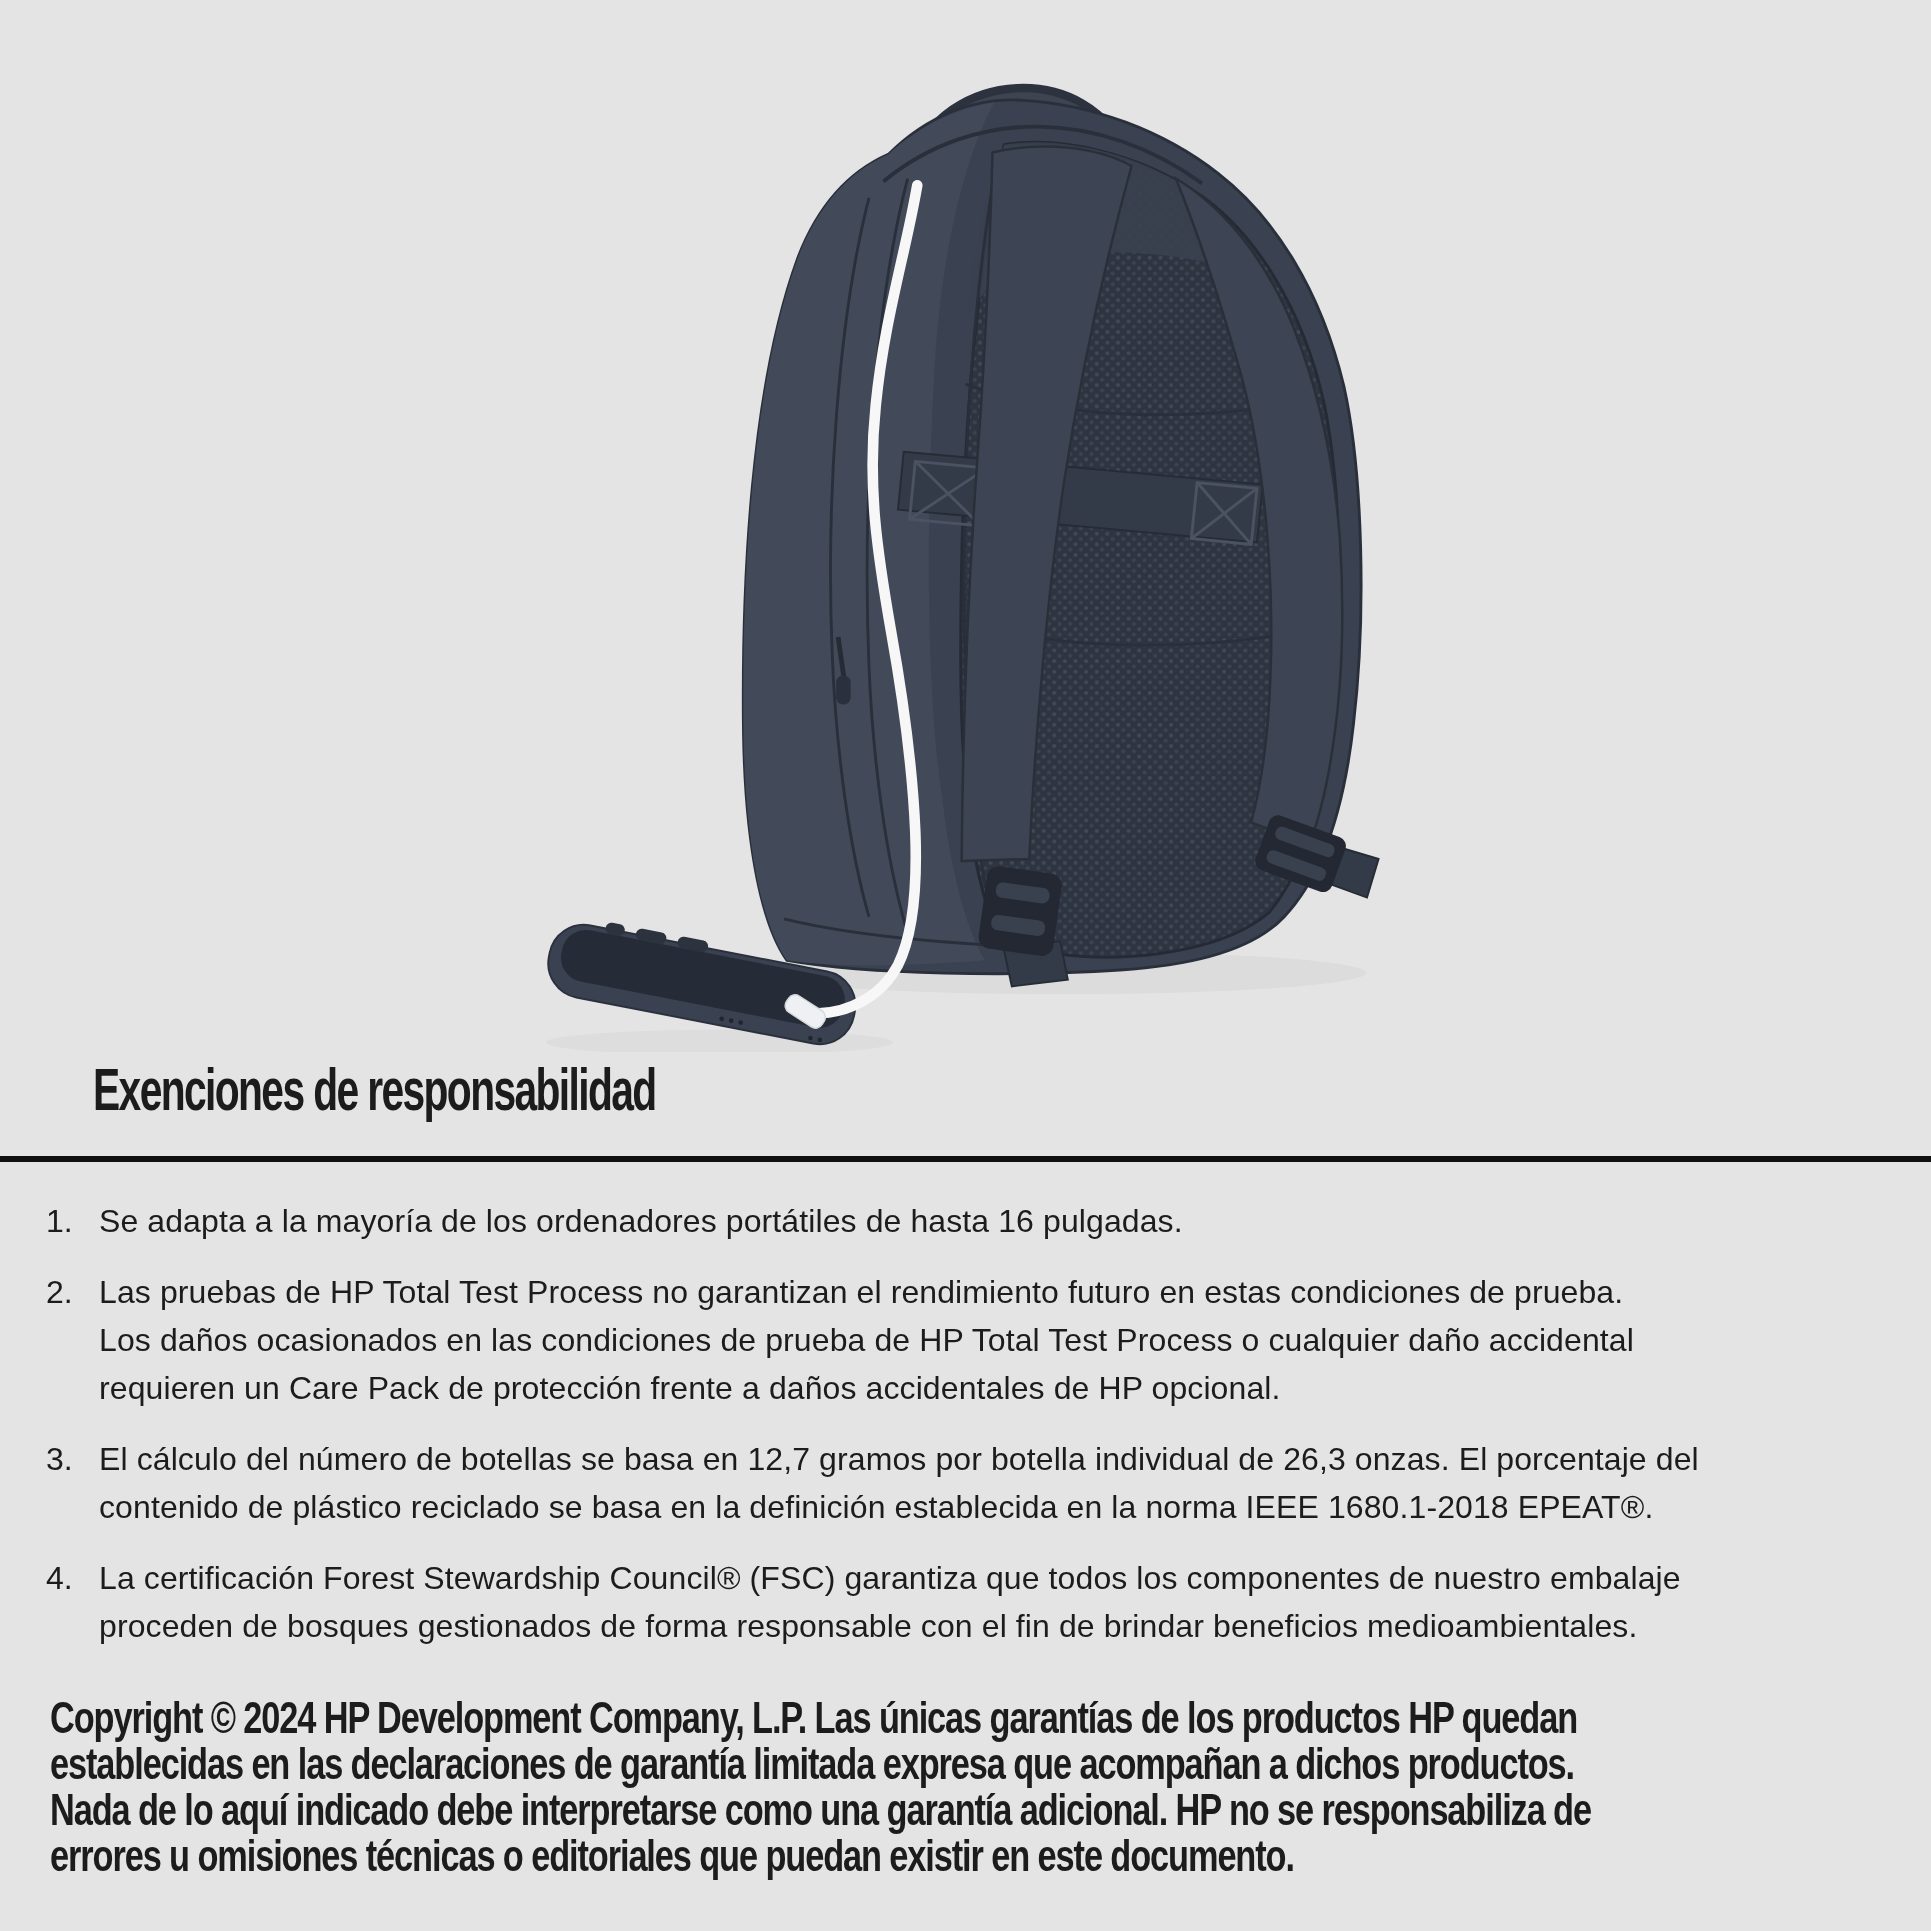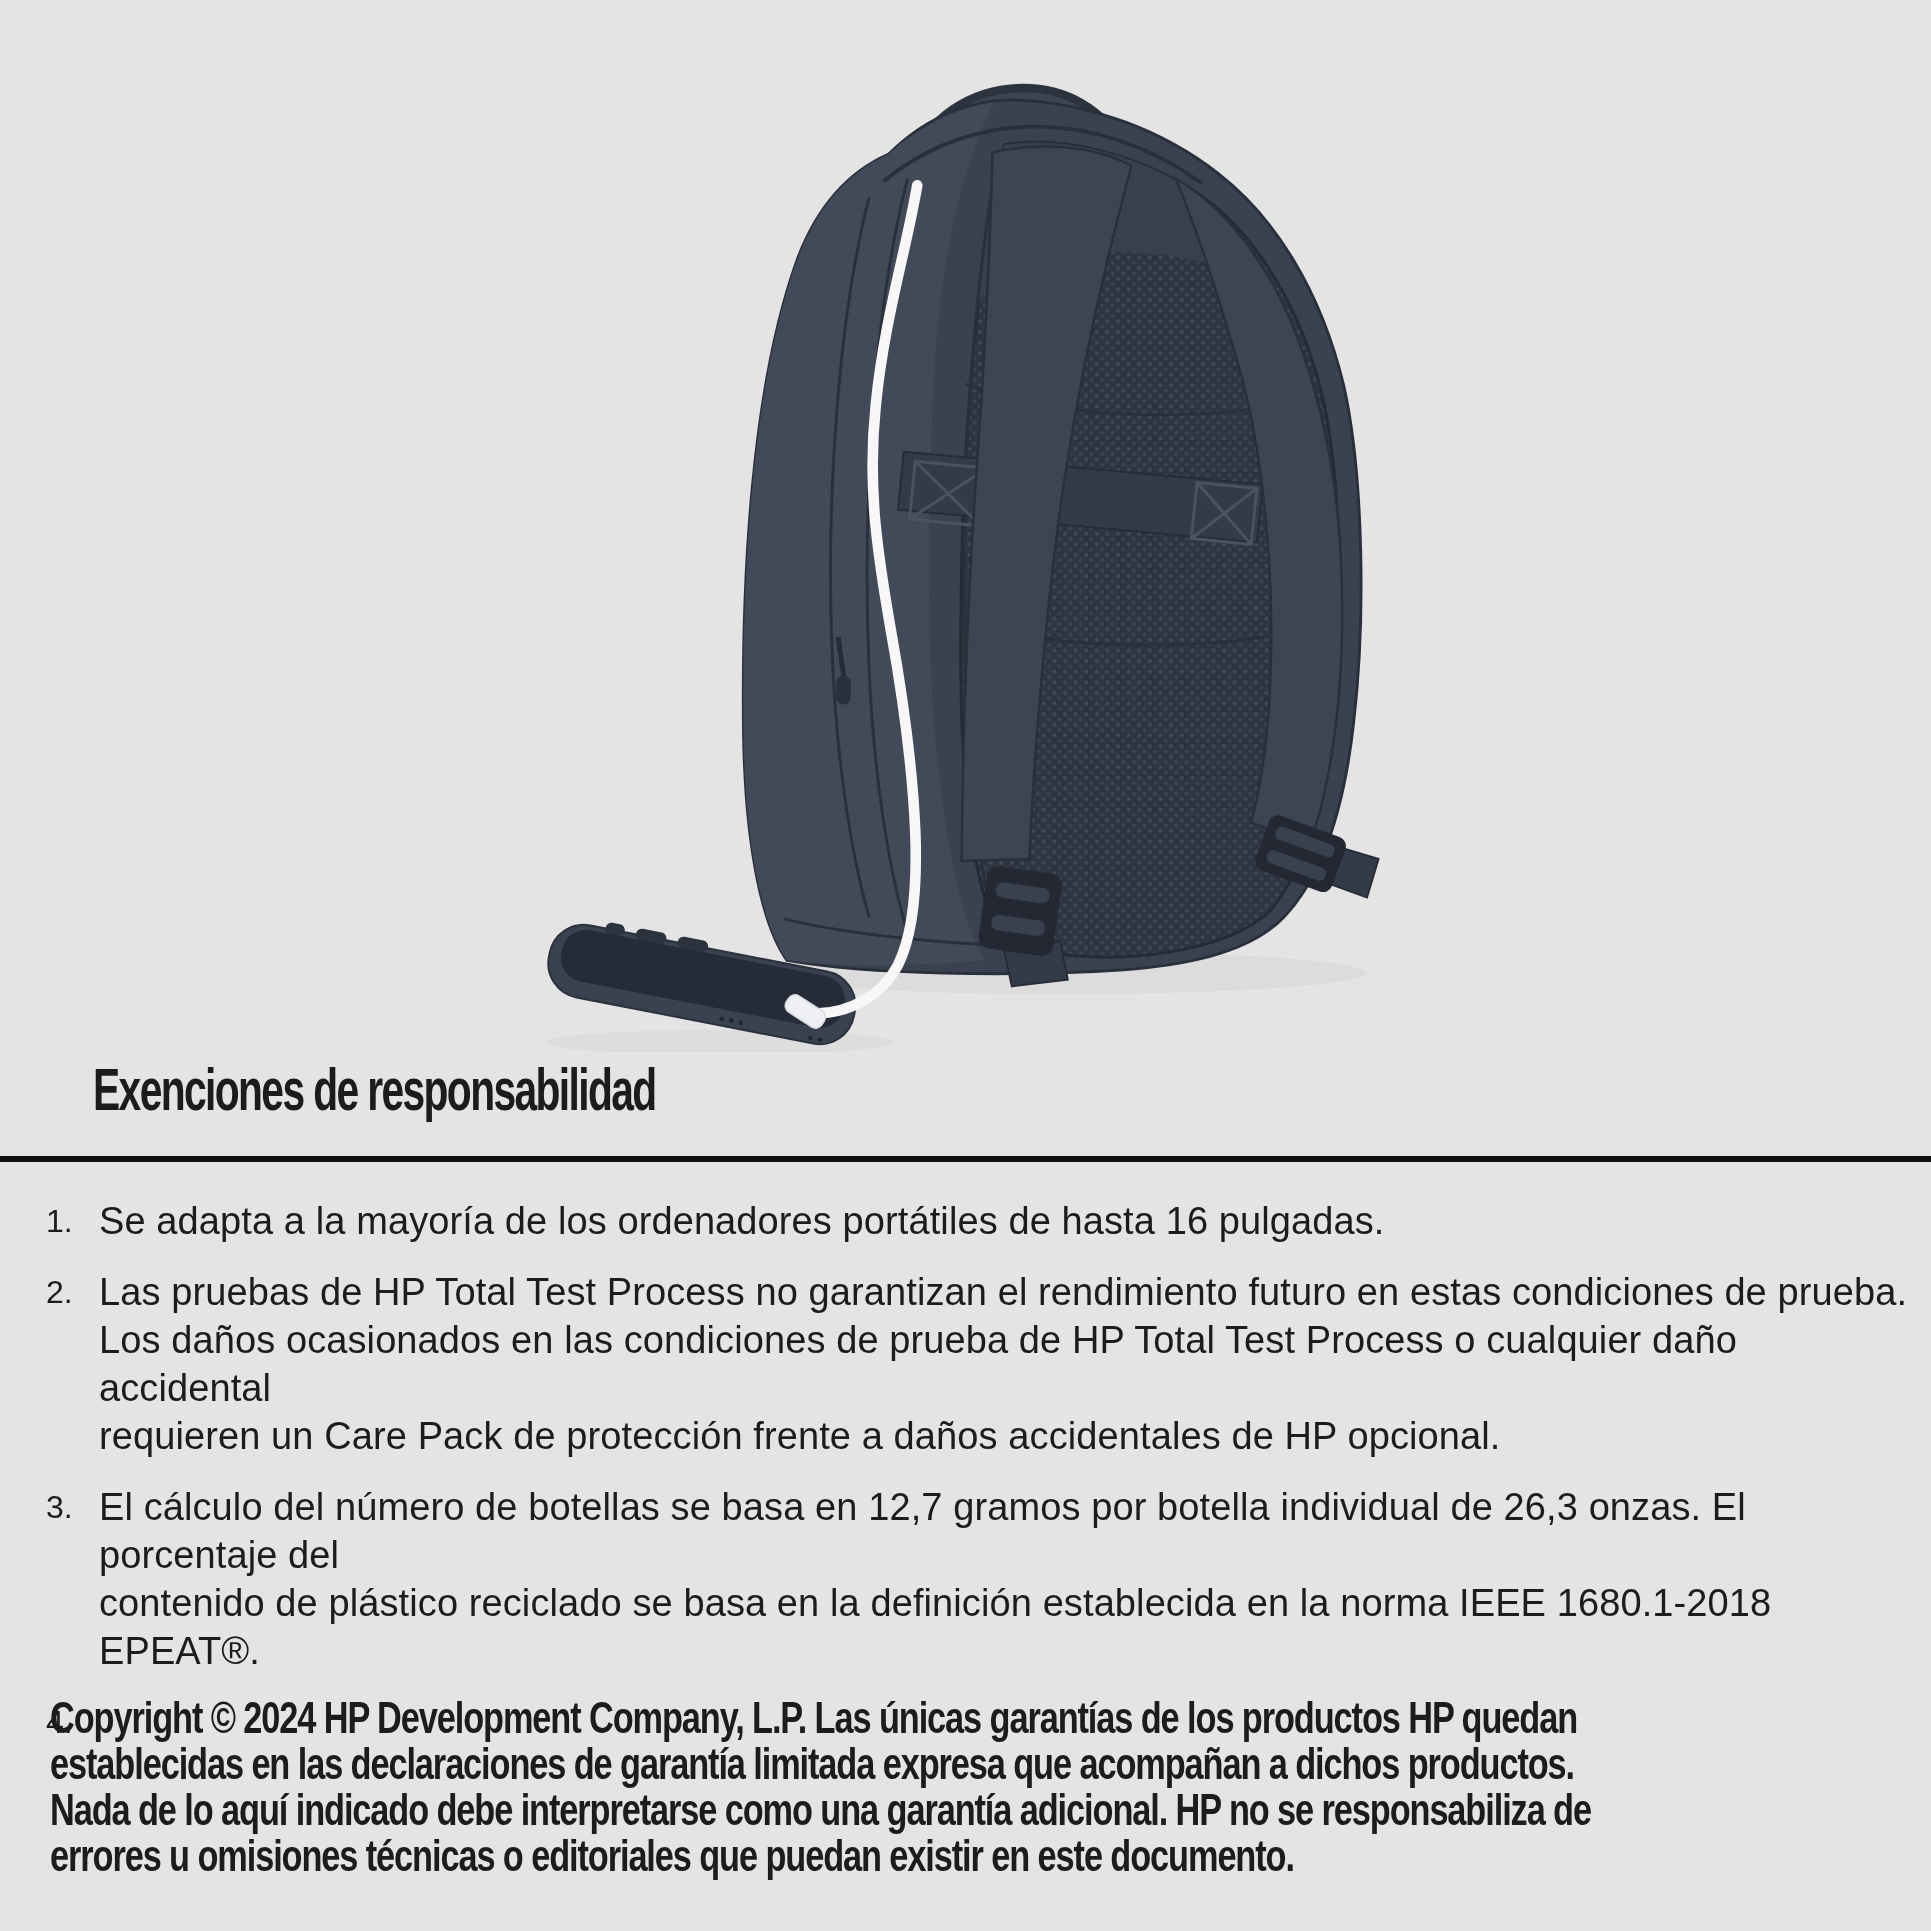--- a/index.html
+++ b/index.html
@@ -22,21 +22,21 @@
   .section-heading{
     position:absolute;left:93px;top:1058px;margin:0;
     font-size:60px;font-weight:bold;line-height:1.05;letter-spacing:-2.4px;
     transform:scaleX(.68);transform-origin:left top;white-space:nowrap;
   }
   .divider-rule{position:absolute;left:0;top:1156px;width:1931px;height:5.8px;background:var(--rule)}
 
   .disclaimer-list{position:absolute;left:46px;top:1197px;width:1863px;margin:0;padding:0;list-style:none}
   .disclaimer-item{display:flex;margin:0 0 23px 0}
   .item-number{flex:0 0 53px;width:53px;font-size:32px;line-height:48px}
-  .item-text{font-size:38px;line-height:48px;letter-spacing:0.1px;white-space:pre-line}
+  .item-text{font-size:32px;line-height:48px;letter-spacing:0.1px;white-space:pre-line}
 
   .copyright-paragraph{
     position:absolute;left:50px;top:1695px;margin:0;width:2298px;
     font-size:44px;font-weight:bold;line-height:46px;letter-spacing:-1.4px;
     transform:scaleX(.78);transform-origin:left top;white-space:pre-line;
   }
 
   
   .c-shadow{fill:var(--shadow)}
   .c-body{fill:var(--bag_body);stroke:var(--bag_dark);stroke-width:3}
@@ -230,20 +230,22 @@
 Los daños ocasionados en las condiciones de prueba de HP Total Test Process o cualquier daño accidental
 requieren un Care Pack de protección frente a daños accidentales de HP opcional.</span>
   </li>
   <li class="disclaimer-item">
     <span class="item-number">3.</span>
     <span class="item-text">El cálculo del número de botellas se basa en 12,7 gramos por botella individual de 26,3 onzas. El porcentaje del
 contenido de plástico reciclado se basa en la definición establecida en la norma IEEE 1680.1-2018 EPEAT®.</span>
   </li>
   <li class="disclaimer-item">
     <span class="item-number">4.</span>
+    <span class="item-text">La certificación Forest Stewardship Council® (FSC) garantiza que todos los componentes de nuestro embalaje
+proceden de bosques gestionados de forma responsable con el fin de brindar beneficios medioambientales.</span>
   </li>
 </ol>
 
 <p class="copyright-paragraph">Copyright © 2024 HP Development Company, L.P. Las únicas garantías de los productos HP quedan
 establecidas en las declaraciones de garantía limitada expresa que acompañan a dichos productos.
 Nada de lo aquí indicado debe interpretarse como una garantía adicional. HP no se responsabiliza de
 errores u omisiones técnicas o editoriales que puedan existir en este documento.</p>
 
 
 </body></html>

